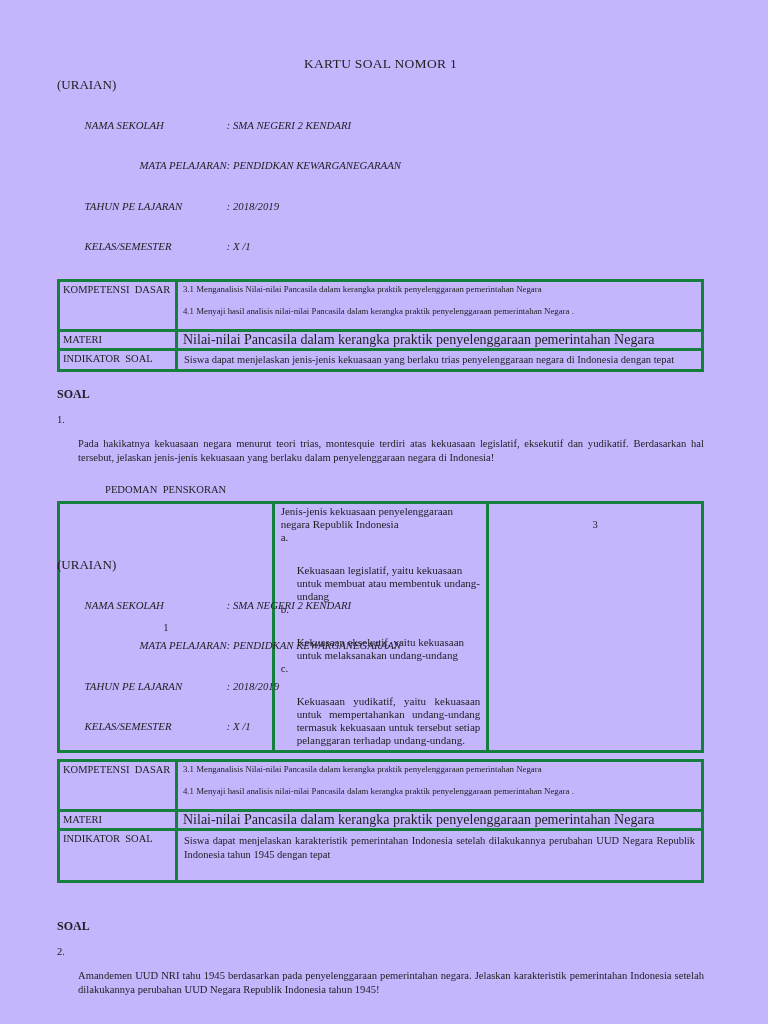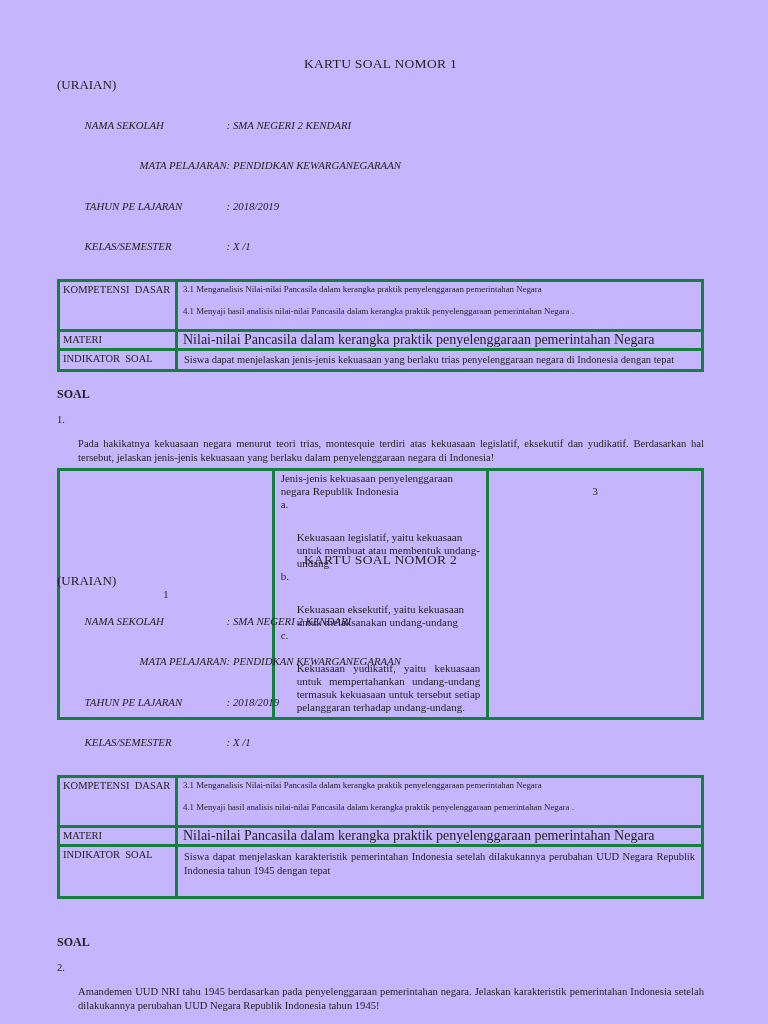--- a/index.html
+++ b/index.html
@@ -114,20 +114,21 @@
     </tbody>
       </table>
 
     <div class="soal-heading">SOAL</div>
 
     <div class="question">
       <span class="qnum">1.</span>
       <div class="qtext">Pada hakikatnya kekuasaan negara menurut teori trias, montesquie terdiri atas kekuasaan legislatif, eksekutif dan yudikatif. Berdasarkan hal tersebut, jelaskan jenis-jenis kekuasaan yang berlaku dalam penyelenggaraan negara di Indonesia!</div>
     </div>
 
+    <div class="pedoman-heading">PEDOMAN  PENSKORAN</div>
 
     <table class="score-table">
       <tbody>
       <tr>
         <td class="no-cell">1</td>
         <td class="answer-cell">
           <div class="ans-intro">Jenis-jenis kekuasaan penyelenggaraan negara Republik Indonesia</div>
           <div class="ans-item">
             <span class="ans-marker">a.</span>
             <div class="ans-text">Kekuasaan legislatif, yaitu kekuasaan untuk membuat atau membentuk undang-undang</div>
@@ -141,21 +142,20 @@
             <div class="ans-text">Kekuasaan yudikatif, yaitu kekuasaan untuk mempertahankan undang-undang termasuk kekuasaan untuk tersebut setiap pelanggaran terhadap undang-undang.</div>
           </div>
         </td>
         <td class="skor-cell">3</td>
       </tr>
     </tbody>
       </table>
   </section>
 
   <section class="card card-2">
-    <h1 class="card-title">KARTU SOAL NOMOR 2</h1>
     <div class="card-subtitle">(URAIAN)</div>
 
     <div class="meta">
       <div class="meta-row">
         <span class="meta-label">NAMA SEKOLAH</span><span class="meta-value">: SMA NEGERI 2 KENDARI</span>
       </div>
       <div class="meta-row indent1">
         <span class="meta-label">MATA PELAJARAN</span><span class="meta-value">: PENDIDKAN KEWARGANEGARAAN</span>
       </div>
       <div class="meta-row">

